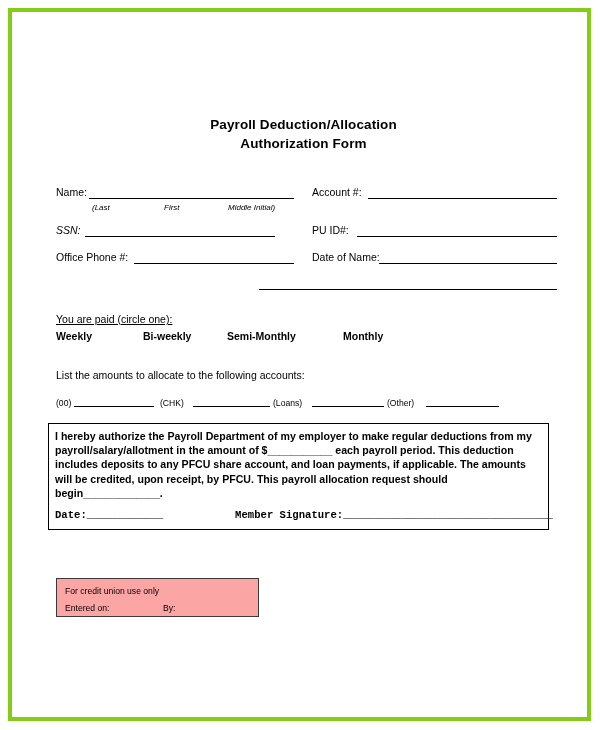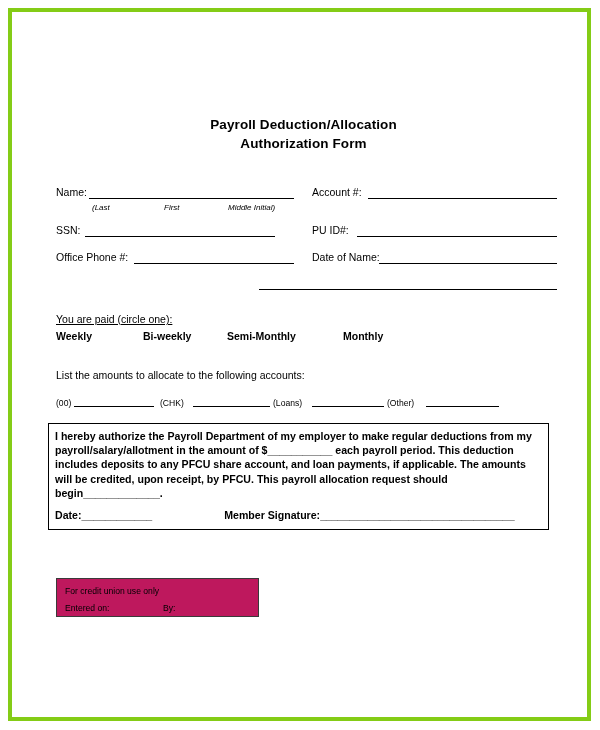--- a/index.html
+++ b/index.html
@@ -79,30 +79,31 @@
   }
   .auth-sign {
     position: absolute;
     left: 6px;
     top: 85px;
     width: 489px;
     font-size: 10.6px;
     font-weight: bold;
     line-height: 13px;
     white-space: nowrap;
+    font-family: Liberation Mono, monospace;
   }
 
   
   .cu-box {
     position: absolute;
     left: 44px;
     top: 566px;
     width: 203px;
     height: 39px;
-    background: #be185d;
+    background: #fca5a5;
     border: 1px solid #3a3a3a;
     box-sizing: border-box;
   }
   .cu-line1 {
     position: absolute;
     left: 8px;
     top: 7px;
     font-size: 8.6px;
     white-space: nowrap;
   }
@@ -133,21 +134,21 @@
 
   <div class="ftext" style="left:44px; top:174px;">Name:</div>
   <div class="rule" style="left:77px; top:186px; width:205px;"></div>
   <div class="ftext ital" style="left:80px; top:189px;">(Last</div>
   <div class="ftext ital" style="left:152px; top:189px;">First</div>
   <div class="ftext ital" style="left:216px; top:189px;">Middle Initial)</div>
 
   <div class="ftext" style="left:300px; top:174px;">Account #:</div>
   <div class="rule" style="left:356px; top:186px; width:189px;"></div>
 
-  <div class="ftext" style="left:44px; top:212px;">SSN:</div>
+  <div class="ftext" style="left:44px; top:212px;font-style:italic;">SSN:</div>
   <div class="rule" style="left:73px; top:224px; width:190px;"></div>
 
   <div class="ftext" style="left:300px; top:212px;">PU ID#:</div>
   <div class="rule" style="left:345px; top:224px; width:200px;"></div>
 
   <div class="ftext" style="left:44px; top:239px;text-align:center;">Office Phone #:</div>
   <div class="rule" style="left:122px; top:251px; width:160px;"></div>
 
   <div class="ftext" style="left:300px; top:239px;">Date of Name:</div>
   <div class="rule" style="left:367px; top:251px; width:178px;"></div>

